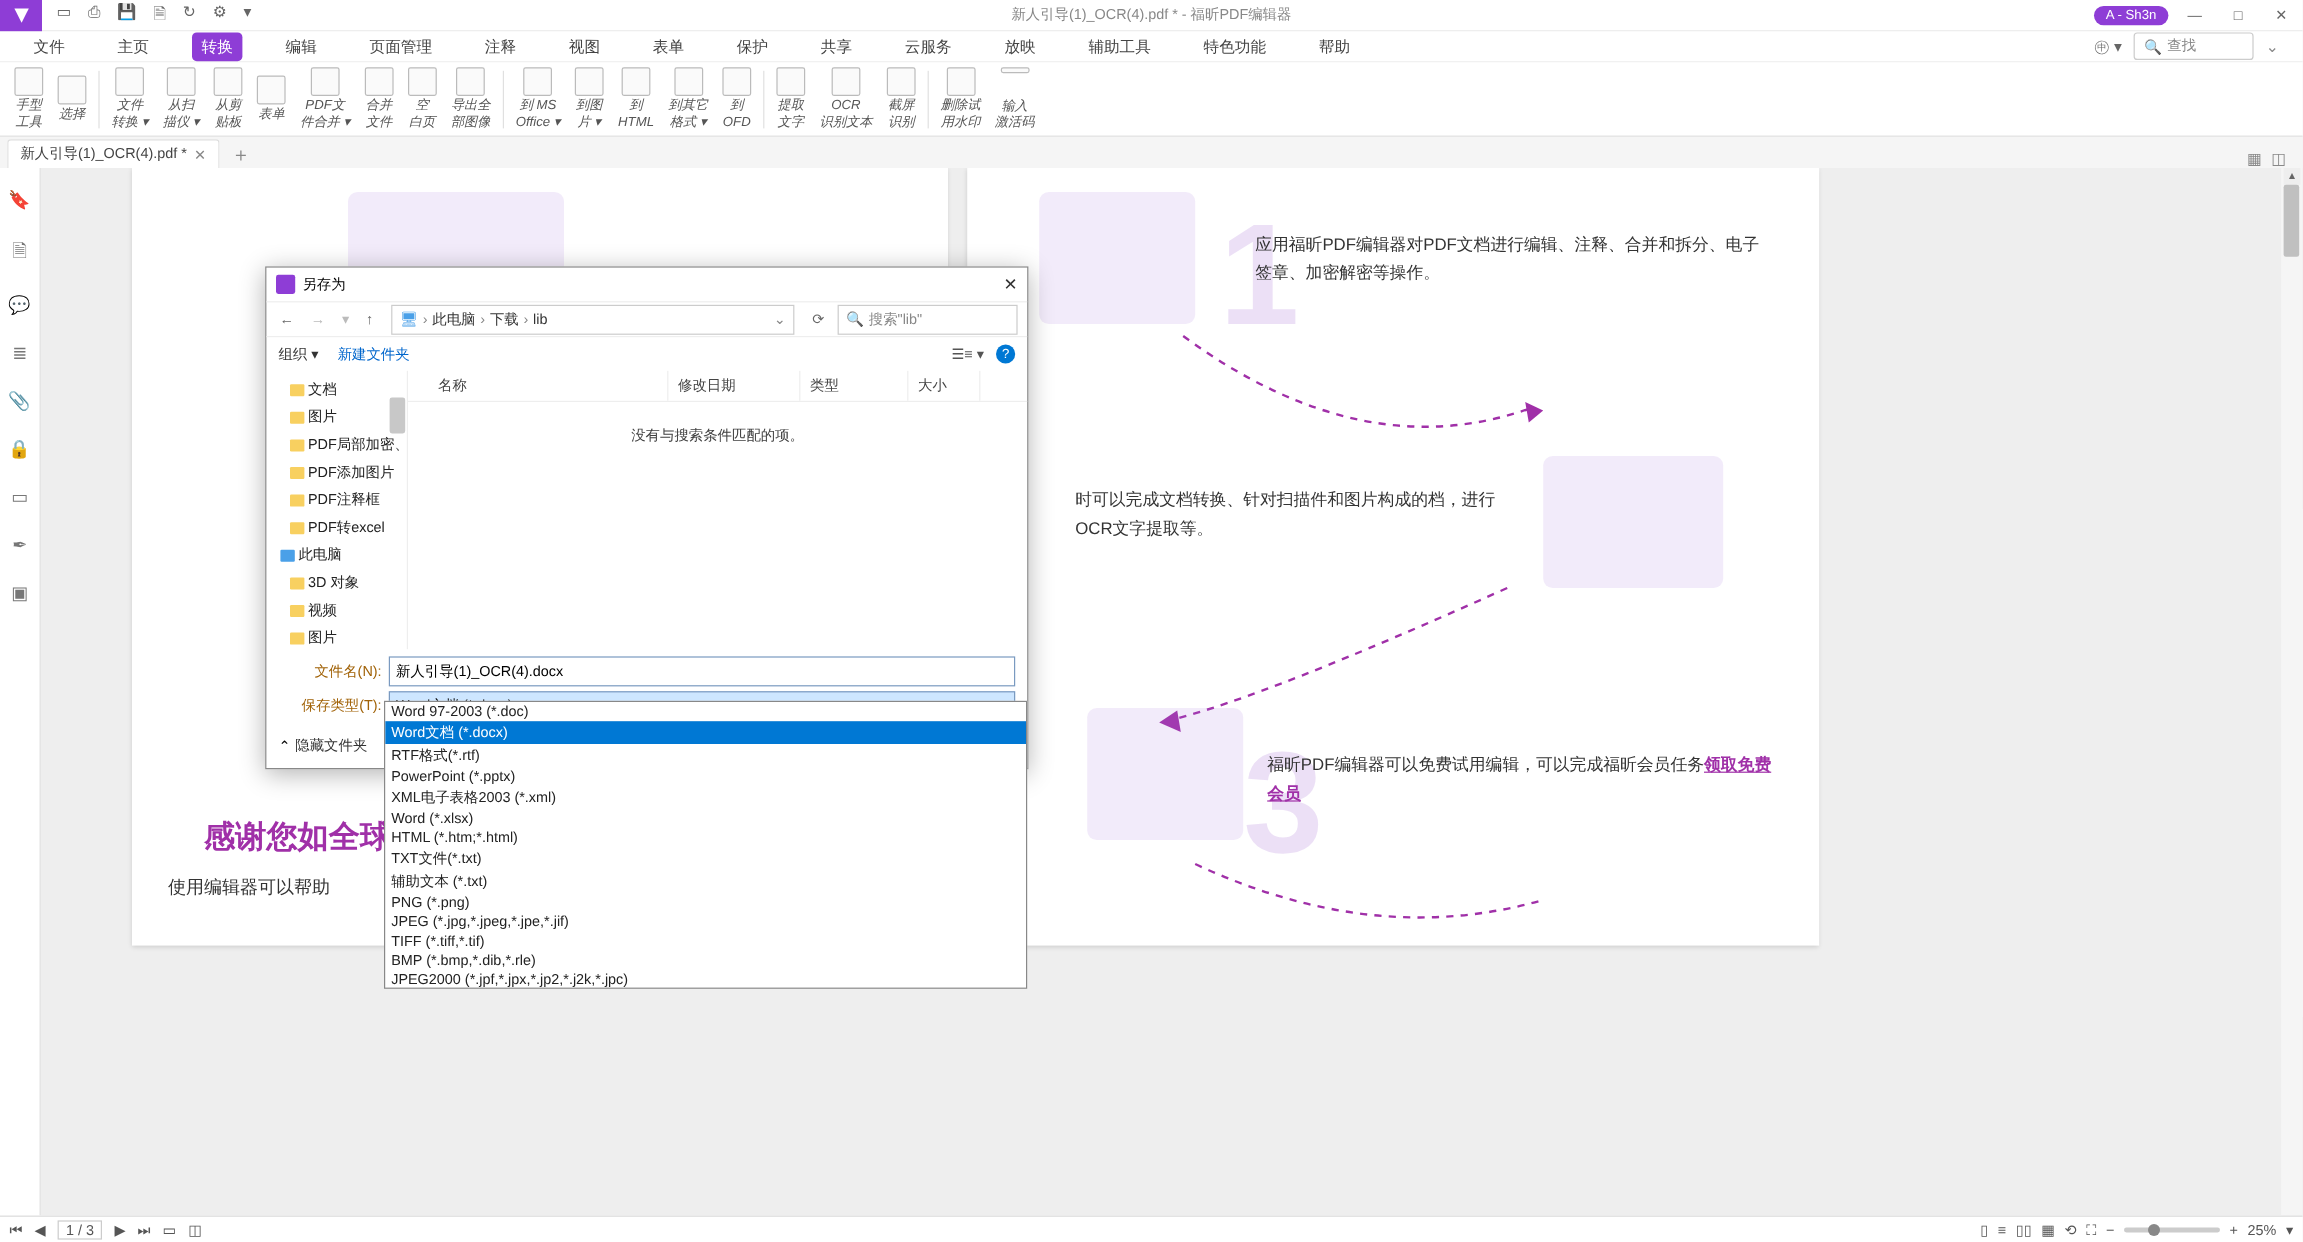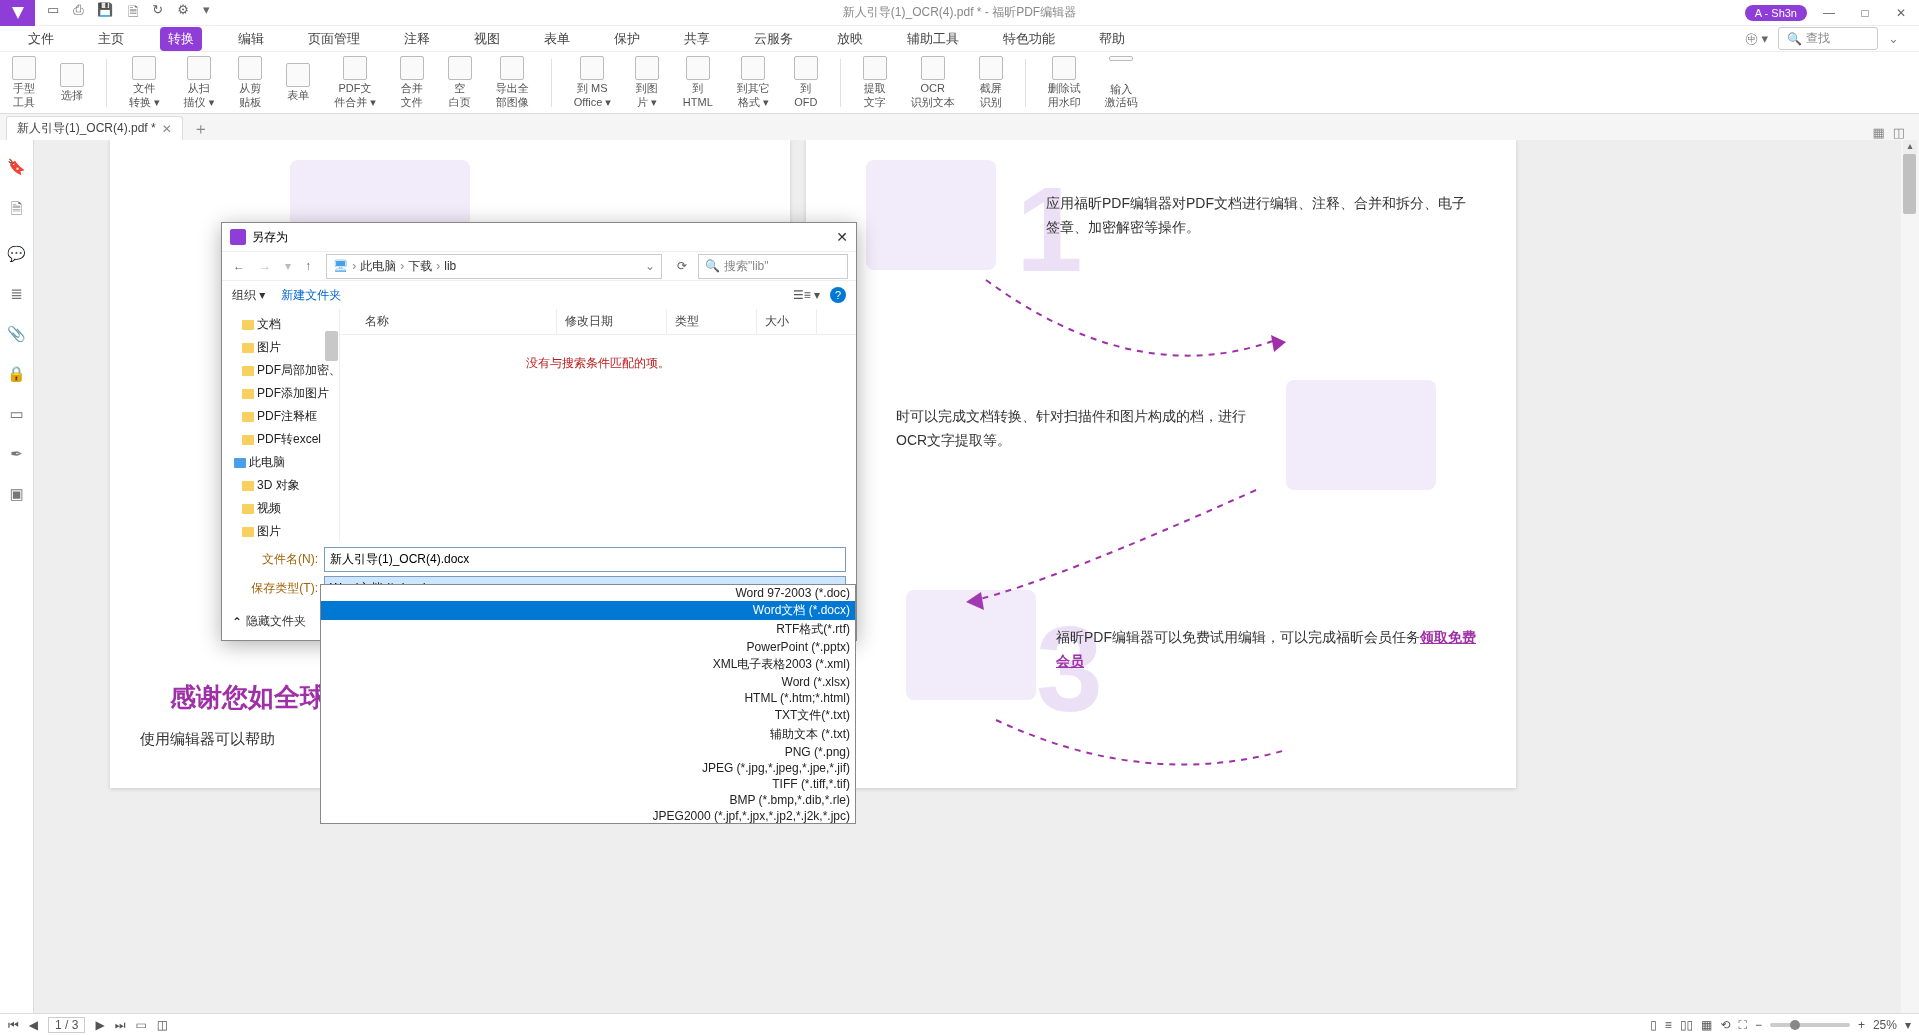--- a/index.html
+++ b/index.html
@@ -16,21 +16,21 @@
 .win-btn { width: 28px; height: 24px; display: flex; align-items: center; justify-content: center; color: #666; font-size: 12px; cursor: pointer; }
 
 
 .menu-bar { height: 26px; background: #fff; display: flex; align-items: center; padding: 0 20px; gap: 28px; font-size: 13px; color: #444; border-bottom: 1px solid #eee; }
 .menu-bar .menu-item { cursor: pointer; padding: 3px 8px; }
 .menu-bar .menu-item.active { background: #8e3dd6; color: #fff; border-radius: 4px; }
 .menu-right { margin-left: auto; display: flex; gap: 10px; align-items: center; }
 .search-box { border: 1px solid #ccc; border-radius: 3px; padding: 2px 8px; font-size: 12px; color: #888; width: 100px; display:flex; align-items:center; gap:4px;}
 
 
-.ribbon { height: 62px; background: #fff; display: flex; align-items: center; padding: 0 6px; gap: 12px; border-bottom: 1px solid #ddd; }
+.ribbon { height: 62px; background: #fff; display: flex; align-items: center; padding: 0 6px; gap: 0; border-bottom: 1px solid #ddd; font-style: italic; }
 .ribbon-btn { display: flex; flex-direction: column; align-items: center; justify-content: center; min-width: 34px; height: 58px; font-size: 11px; color: #555; cursor: pointer; padding: 2px 6px; line-height: 1.2; text-align:center;}
 .ribbon-btn .icon-box { width: 24px; height: 24px; border: 1px solid #bbb; border-radius: 2px; margin-bottom: 2px; background:#fafafa;}
 .ribbon-sep { width: 1px; height: 48px; background: #e0e0e0; margin: 0 4px; }
 
 
 .tab-bar { height: 26px; background: #f5f5f5; display: flex; align-items: flex-end; padding: 0 6px; }
 .doc-tab { background: #fff; border: 1px solid #ddd; border-bottom: none; padding: 3px 10px; font-size: 12px; color: #444; display: flex; align-items: center; gap: 6px; border-radius: 3px 3px 0 0; }
 .tab-close { color: #888; cursor: pointer; }
 .tab-add { margin-left: 10px; color: #888; font-size: 16px; cursor: pointer; }
 .tab-right { margin-left:auto; display:flex; gap:8px; color:#888; font-size:13px; padding-right:8px;}
@@ -66,29 +66,29 @@
 .dlg-body { display: flex; height: 232px; }
 .dlg-tree { width: 118px; border-right: 1px solid #eee; overflow-y: auto; padding: 4px 2px; position:relative;}
 .dlg-tree .tree-item { padding: 3px 4px 3px 18px; cursor: pointer; white-space: nowrap; overflow:hidden; position:relative; color:#222;}
 .dlg-tree .tree-item.pc { font-weight:normal; padding-left:10px;}
 .dlg-tree .ti-icon { display:inline-block; width:12px; height:10px; background:#f8d060; border-radius:1px; margin-right:3px; vertical-align:middle;}
 .dlg-tree .ti-icon.pc { background:#4aa0e8;}
 .dlg-list { flex: 1; position:relative;}
 .dlg-list-header { display: flex; border-bottom: 1px solid #eee; font-size: 12px; color: #444; }
 .dlg-list-header > div { padding: 4px 8px; border-right: 1px solid #eee; }
 .col-name { width: 200px; margin-left: 17px; } .col-date { width: 110px; } .col-type { width: 90px; } .col-size { width: 60px; }
-.empty-msg { text-align: center; color: #b91c1c; padding: 20px; font-size: 12px; }
+.empty-msg { text-align: center; color: #404040; padding: 20px; font-size: 12px; }
 .dlg-fields { padding: 6px 10px 0; }
 .dlg-row { display: flex; align-items: center; margin-bottom: 4px; }
 .dlg-row label { width: 92px; text-align: right; padding-right: 6px; color:#a16207;}
 .dlg-row .field { flex: 1; border: 1px solid #7a9ac0; padding: 3px 5px; background:#fff;}
 .combo-sel { position: relative; }
 .combo-sel .field { background: #cde6ff; }
 .dropdown { position: absolute; left: 320px; top: 584px; width: 536px; background: #fff; border: 1px solid #888; z-index: 200; font-size: 12px; max-height: 240px; overflow:hidden;}
-.dropdown .opt { padding: 1px 5px; cursor: pointer; white-space:nowrap; color:#222;text-align:right;}
+.dropdown .opt { padding: 1px 5px; cursor: pointer; white-space:nowrap; color:#222;}
 .dropdown .opt.sel { background: #0078d4; color: #fff; }
 .dlg-footer { display:flex; padding: 8px 10px 10px; align-items:center;}
 .dlg-footer .hide-folders { color:#333; cursor:pointer;}
 .scrollthumb-small {position:absolute; right:1px; top:22px; width:13px; height:30px; background:#c8c8c8; border-radius:2px;}
 
 
 .status-bar { position: absolute; bottom: 0; left: 0; right: 0; height: 22px; background: #fff; border-top: 1px solid #ddd; display: flex; align-items: center; padding: 0 8px; font-size: 12px; color: #555; gap: 10px; }
 .status-bar .sb-right { margin-left: auto; display: flex; gap: 8px; align-items: center; }
 .zoom-slider { width: 80px; height: 4px; background: #ccc; position: relative; border-radius:2px;}
 .zoom-slider::after { content:''; position:absolute; left:20px; top:-3px; width:10px; height:10px; background:#888; border-radius:50%;}

